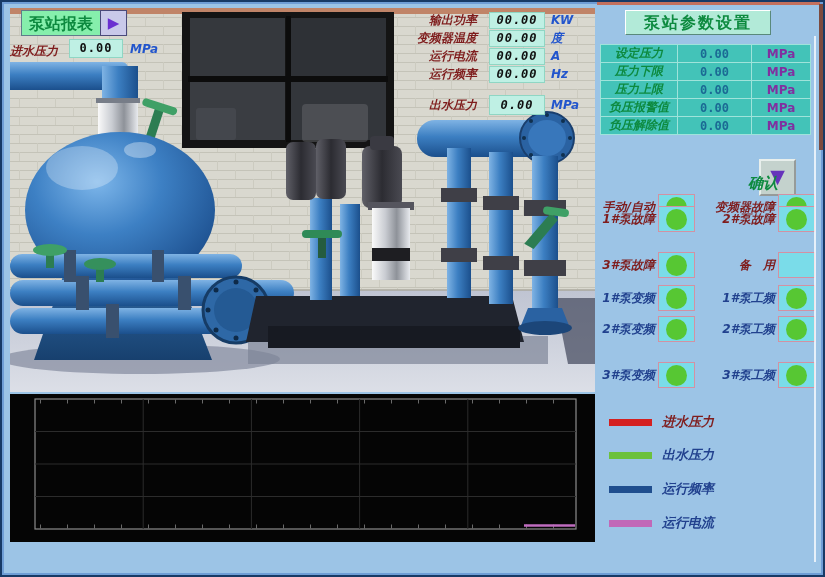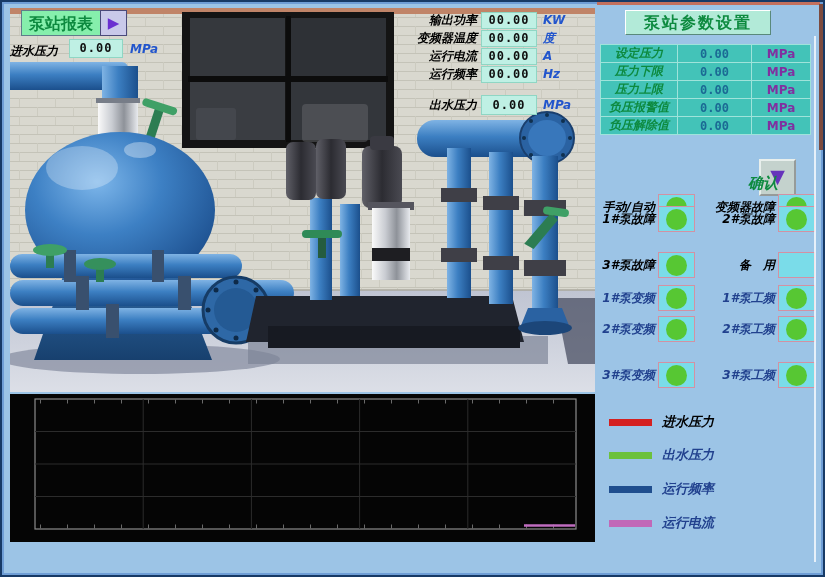--- a/index.html
+++ b/index.html
@@ -7,21 +7,21 @@
   .screen{position:relative;width:825px;height:577px;background:#9cc4e6;
     border:2px solid #173a66;box-shadow:inset 0 0 0 2px #6f9ed6;overflow:hidden;
     font-family:"DejaVu Sans",sans-serif;}
   .abs{position:absolute;}
 
   
   .scene{left:8px;top:6px;width:585px;height:384px;}
 
   
   .lab{font-weight:bold;font-style:italic;font-size:12px;white-space:nowrap;}
-  .red{color:#000000;} .navy{color:#21418e;} .blue{color:#2255cc;}
+  .red{color:#7f1d1d;} .navy{color:#21418e;} .blue{color:#2255cc;}
 
   .valbox{background:#bff0e4;border:1px solid #8fd6c4;color:#101010;
     font-family:"DejaVu Sans Mono",monospace;font-weight:bold;font-size:12px;
     text-align:center;letter-spacing:1px;}
 
   
   .report-btn{left:19px;top:8px;height:26px;display:flex;cursor:pointer;}
   .report-btn .txt{background:#86efac;border:1px solid #5f7d8a;border-right:none;
     color:#0d8a3f;font-weight:bold;font-size:16px;padding:1px 7px 0 7px;line-height:23px;}
   .report-btn .play{width:27px;background:#c9c9ea;border:1px solid #4a4a7a;
@@ -29,21 +29,21 @@
 
   
   .inlet-label{left:8px;top:41px;}
   .inlet-box{left:67px;top:37px;width:54px;height:19px;line-height:17px;}
   .inlet-unit{left:128px;top:40px;}
 
   
   .outputs{left:403px;top:9px;}
   .orow{display:flex;align-items:center;height:18px;}
   .orow .ol{width:72px;text-align:right;}
-  .orow .ob{width:56px;height:17px;line-height:15px;margin-left:4px;}
+  .orow .ob{width:56px;height:17px;line-height:15px;margin-left:12px;font-style:italic;}
   .orow .ou{margin-left:6px;}
   .outlet{left:403px;top:94px;}
   .outlet .ob{height:20px;line-height:18px;}
 
   
   .ptitle{left:623px;top:8px;width:146px;height:25px;background:#b2ead8;
     border:1px solid #ffffff;border-right-color:#59897b;border-bottom-color:#59897b;
     color:#0d8a3f;font-weight:bold;font-size:16px;text-align:center;line-height:23px;
     letter-spacing:2px;}
   table.ptable{left:598px;top:42px;width:211px;border-collapse:collapse;position:absolute;}

